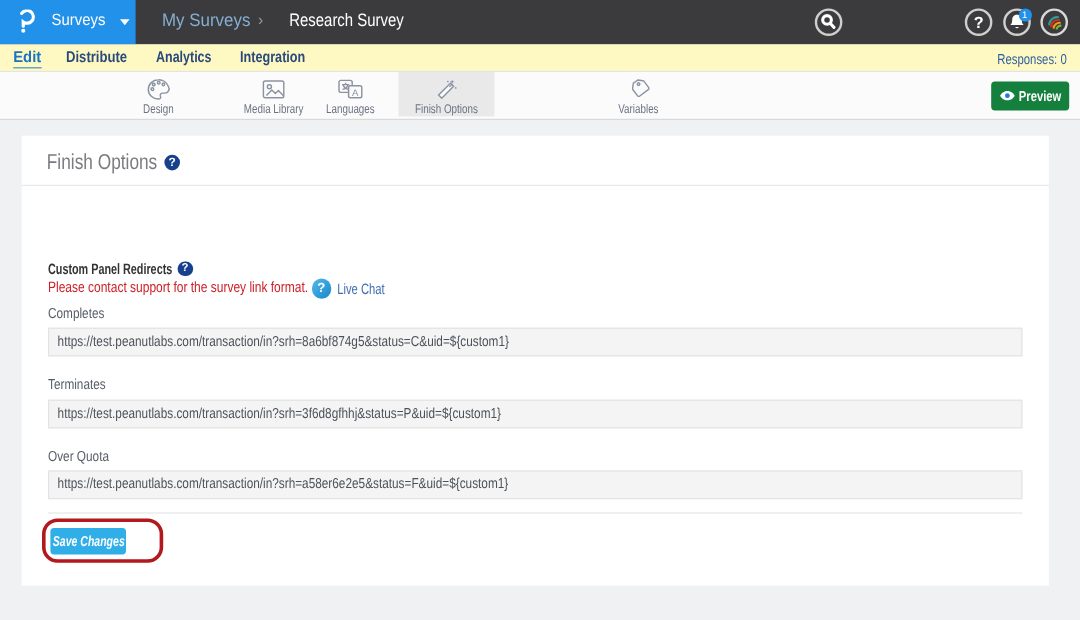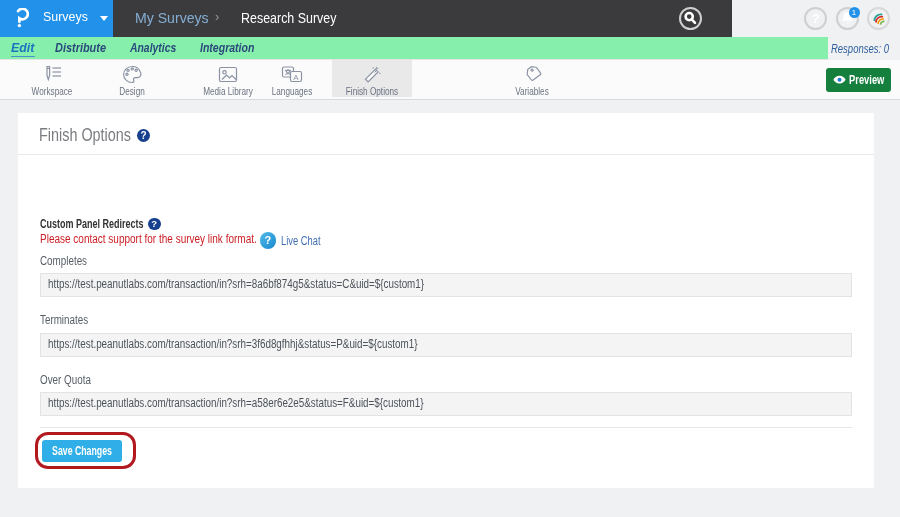--- a/index.html
+++ b/index.html
@@ -1,26 +1,26 @@
 <!DOCTYPE html>
 <html><head>
 <meta charset="utf-8">
 <style>
 * { margin:0; padding:0; box-sizing:border-box; }
 html,body { width:900px; height:517px; overflow:hidden; font-family:"Liberation Sans", sans-serif; background:#eff1f2; }
 .abs { position:absolute; }
 .tx { position:absolute; transform-origin:0 50%; white-space:pre; }
 
 
-#topbar { position:absolute; left:0; top:0; width:732px; height:37px; background:#3b3b3d; }
+#topbar { position:absolute; left:0; top:0; width:900px; height:37px; background:#3b3b3d; }
 #logoBox { position:absolute; left:0; top:0; width:113px; height:37px; background:#2191ea; }
 .circIc { position:absolute; top:7px; width:23px; height:23px; border:2px solid #cfcfcf; border-radius:50%; }
 
 
-#nav { position:absolute; left:0; top:37px; width:828px; height:23px; background:#86efac; border-bottom:1px solid #e4e4e4;font-style:italic; }
+#nav { position:absolute; left:0; top:37px; width:900px; height:23px; background:#fef9c3; border-bottom:1px solid #e4e4e4; }
 .navitem { position:absolute; top:3px; font-size:13px; font-weight:bold; color:#2a4a7b; transform-origin:0 0; white-space:pre; }
 
 
 #toolbar { position:absolute; left:0; top:60px; width:900px; height:40px; background:#fbfbfb; border-bottom:1px solid #d9d9d9; }
 .tab { position:absolute; top:0; width:80px; height:37px; }
 .tab svg { position:absolute; left:50%; top:5px; transform:translateX(-50%); }
 .tabLbl { position:absolute; top:24.5px; left:0; width:80px; text-align:center; font-size:10.5px; color:#6b7280; transform:scaleX(0.78); transform-origin:50% 50%; white-space:pre; }
 .tab.active { background:#e9e9ea; }
 
 
@@ -72,30 +72,20 @@
 
 <div id="nav">
   <div class="navitem" style="left:11px; color:#1a75c0; transform:scaleX(0.95); border-bottom:1.5px solid #4a90cd; padding-bottom:1px;">Edit</div>
   <div class="navitem" style="left:54.5px; transform:scaleX(0.84);">Distribute</div>
   <div class="navitem" style="left:130px; transform:scaleX(0.80);">Analytics</div>
   <div class="navitem" style="left:199.5px; transform:scaleX(0.81);">Integration</div>
   <div class="navitem" style="left:831px; top:4.5px; font-weight:normal; font-size:12px; color:#2e5f9e; transform:scaleX(0.79);">Responses: 0</div>
 </div>
 
 <div id="toolbar">
-  <div class="tab" style="left:12px;">
-    <svg width="22" height="19" viewBox="0 0 22 19" fill="none" stroke="#8b93a3" stroke-width="1.2">
-      <path d="M6 1.5 h2.6 v9 l-1.3 4 l-1.3 -4 z"></path>
-        <line x1="6" y1="3.4" x2="8.6" y2="3.4"></line>
-      <line x1="11.5" y1="3" x2="20" y2="3"></line>
-        <line x1="11.5" y1="7" x2="20" y2="7"></line>
-        <line x1="11.5" y1="11" x2="20" y2="11"></line>
-    </svg>
-    <div class="tabLbl">Workspace</div>
-  </div>
   <div class="tab" style="left:92px;">
     <svg width="20" height="19" viewBox="0 0 20 19" fill="none" stroke="#8b93a3" stroke-width="1.2">
       <path d="M10 1.5 a8.4 8 0 1 0 0 16 c1.7 0 2.2-1.1 1.7-2.3 c-.6-1.4.3-2.6 1.8-2.6 h1.8 a3.6 3.6 0 0 0 3-5.6 a8.4 8 0 0 0 -8.3-5.5 z"></path>
       <circle cx="6.1" cy="5.4" r="1.1"></circle>
         <circle cx="10.3" cy="3.9" r="1.1"></circle>
         <circle cx="14.2" cy="5.3" r="1.1"></circle>
         <circle cx="5" cy="9.3" r="1.1"></circle>
     </svg>
     <div class="tabLbl">Design</div>
   </div>
@@ -164,17 +154,17 @@
   <div class="tx" style="left:22px; top:200px; font-size:12px; color:#565d66; transform:scaleX(0.82);">Terminates</div>
   <div class="fld" style="top:219.5px;">
       <div class="tx" style="left:7px; top:3px; font-size:12px; color:#4c525a; transform:scaleX(0.82);">https://test.peanutlabs.com/transaction/in?srh=3f6d8gfhhj&amp;status=P&amp;uid=${custom1}</div>
     </div>
   <div class="tx" style="left:22px; top:260px; font-size:12px; color:#565d66; transform:scaleX(0.82);">Over Quota</div>
   <div class="fld" style="top:279px;">
       <div class="tx" style="left:7px; top:3px; font-size:12px; color:#4c525a; transform:scaleX(0.82);">https://test.peanutlabs.com/transaction/in?srh=a58er6e2e5&amp;status=F&amp;uid=${custom1}</div>
     </div>
 
   <div class="abs" style="left:22px; top:314px; width:812px; border-top:1px solid #e6e6e6;"></div>
-  <div class="abs" style="left:24px; top:326.5px; width:80px; height:22.5px; background:#30aee8; border-radius:3px;">
+  <div class="abs" style="left:24px; top:326.5px; width:63px; height:22.5px; background:#30aee8; border-radius:3px;font-style:italic;">
     <div class="tx" style="left:50%; top:4.5px; font-size:12px; font-weight:bold; color:#fff; transform:translateX(-50%) scaleX(0.73); transform-origin:50% 50%;">Save Changes</div>
   </div>
   <div class="abs" style="left:16.5px; top:318.5px; width:101px; height:37.5px; border:3px solid #b2191f; border-radius:13px;"></div>
 </div>
 
 </body></html>

